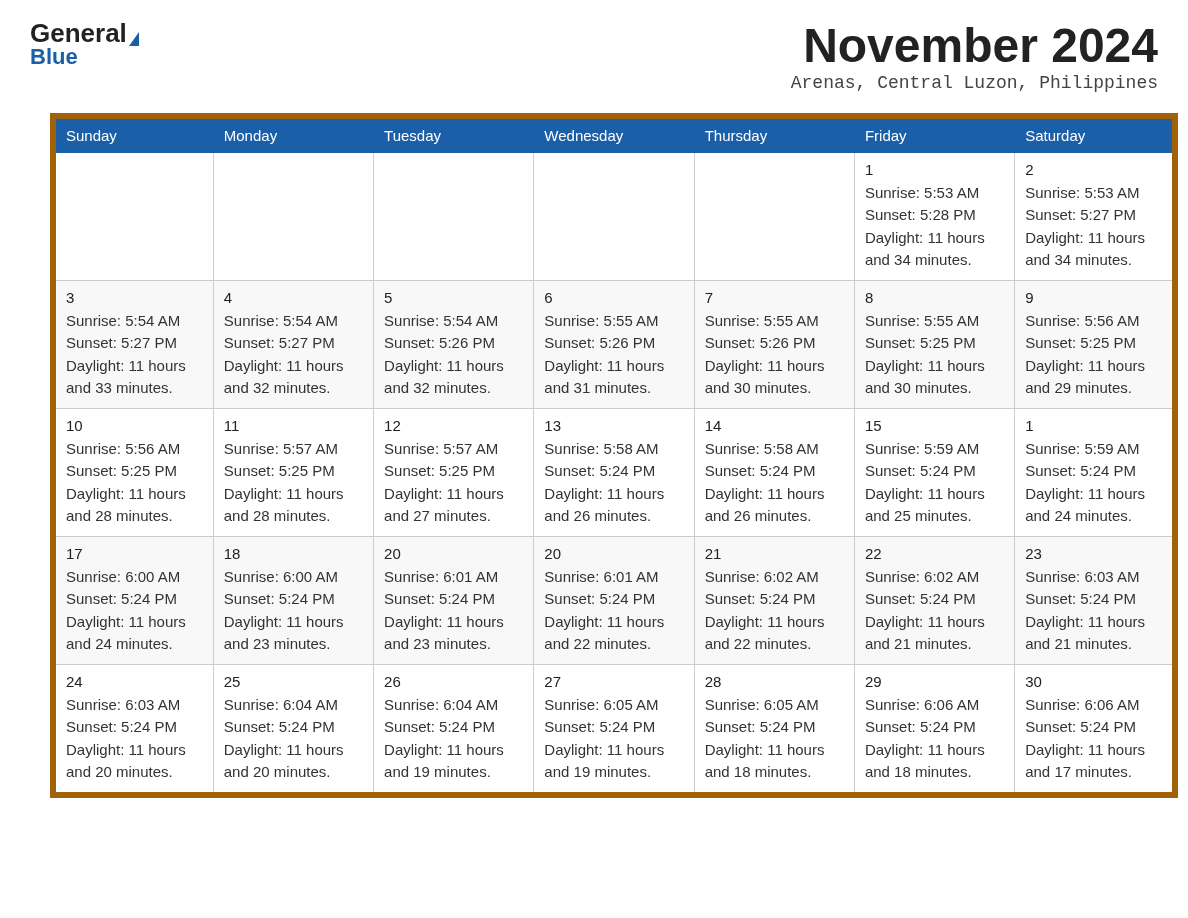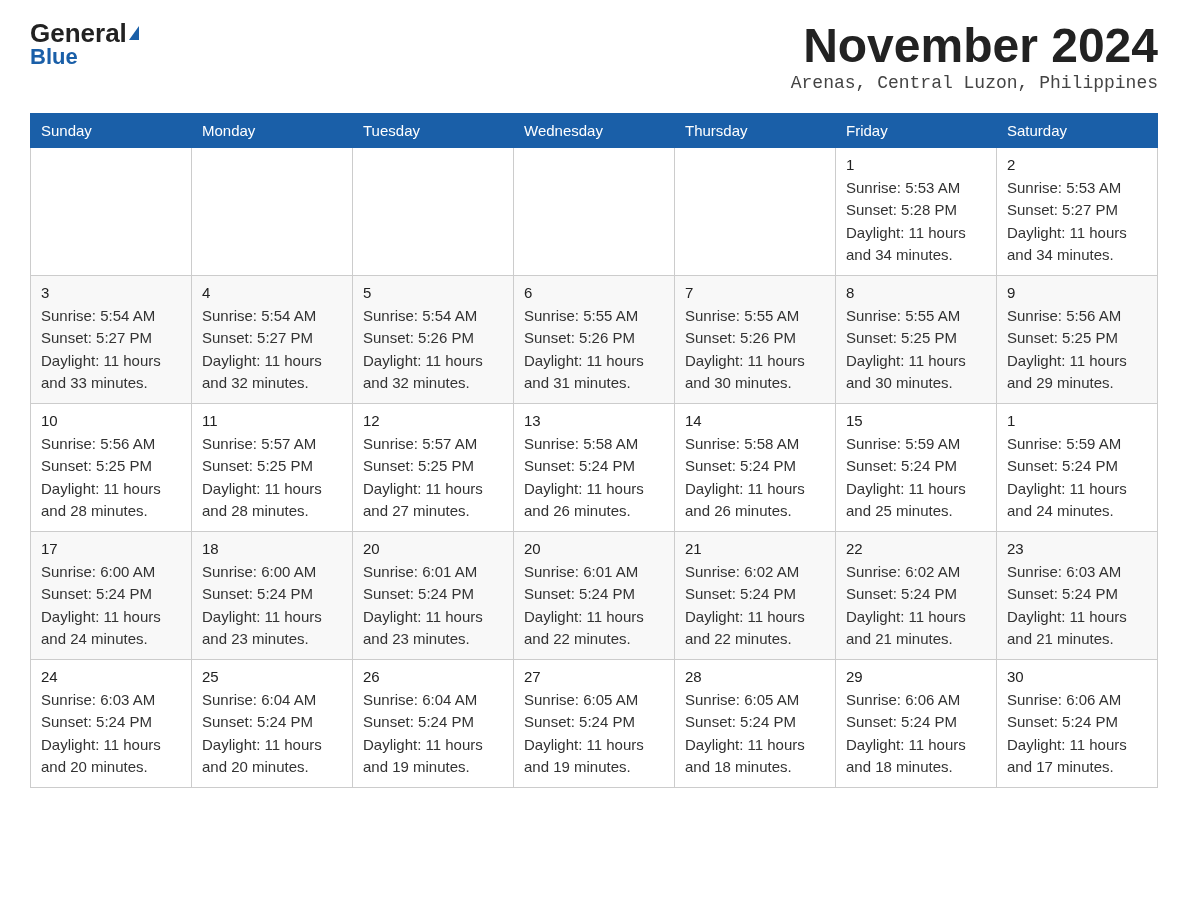--- a/index.html
+++ b/index.html
@@ -51,21 +51,22 @@
       line-height: 1.1;
     }
     .location {
       font-size: 18px;
       color: #444;
       font-family: Liberation Mono, monospace;
     }
     .calendar {
       width: 100%;
       border-collapse: collapse;
-      border: 1px solid #a16207;
+      border: 6px solid #a16207;
+      margin-left: 20px;
     }
     .calendar th {
       background-color: #1a5fa8;
       color: #ffffff;
       font-size: 15px;
       font-weight: normal;
       padding: 8px 10px;
       text-align: left;
       border: 1px solid #1a5fa8;
     }
@@ -96,21 +97,21 @@
     }
     .empty-cell {
       background: #fff !important;
     }
   </style>
 </head>
 <body>
 
 <div class="header">
   <div class="logo">
-    <div style="display:flex; align-items:center;">
+    <div style="display:flex; align-items:flex-end;">
       <span class="logo-general">General</span>
       <span class="logo-triangle"></span>
     </div>
     <span class="logo-blue">Blue</span>
   </div>
   <div class="title-block">
     <div class="month-title">November 2024</div>
     <div class="location">Arenas, Central Luzon, Philippines</div>
   </div>
 </div>

